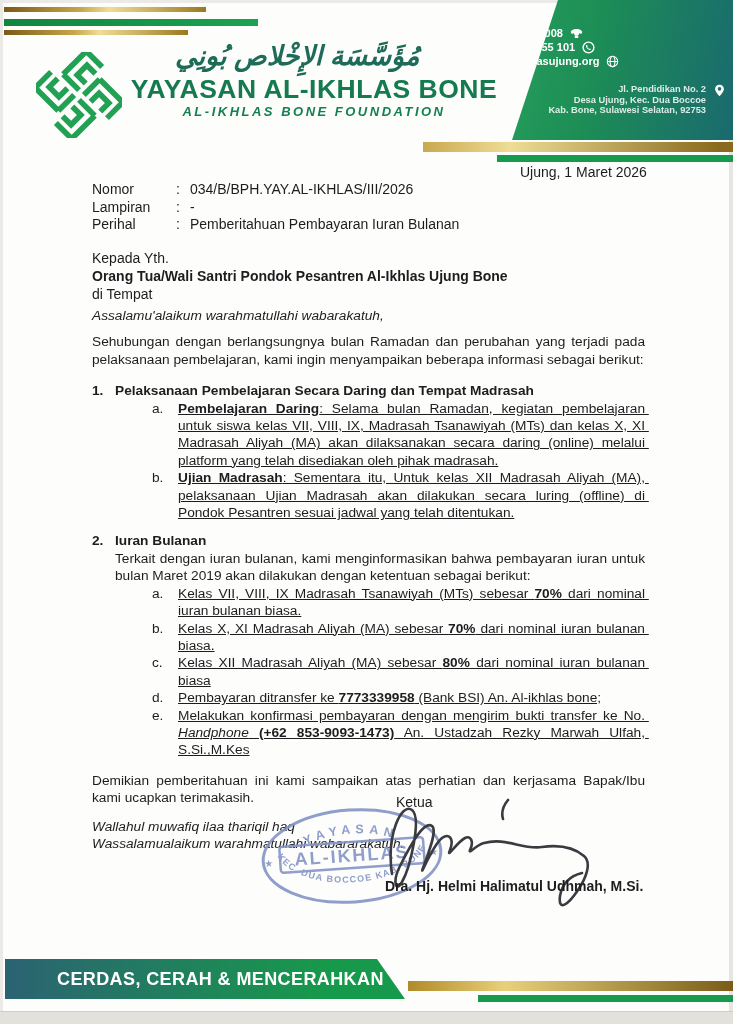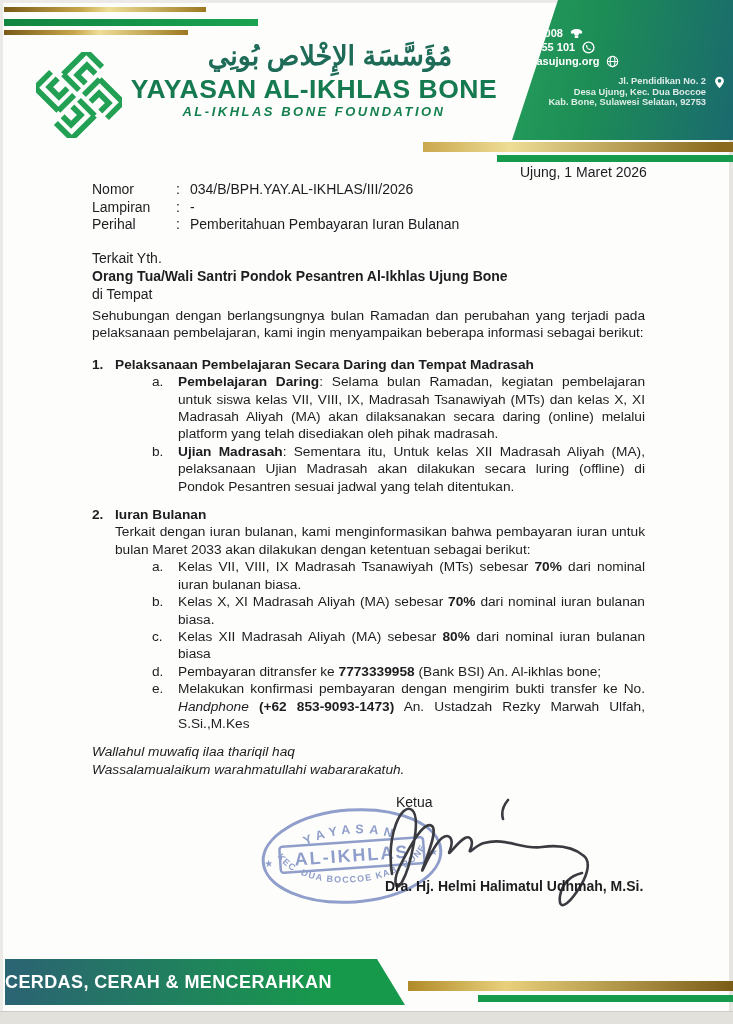--- a/index.html
+++ b/index.html
@@ -10,32 +10,32 @@
   .edge-left{position:absolute;top:0;left:0;bottom:0;width:3px;background:#eceae7;}
   .edge-right{position:absolute;top:0;right:0;bottom:0;width:4px;background:#e7e5e1;}
   .edge-bottom{position:absolute;bottom:0;left:0;right:0;height:12px;background:#e3e1dc;border-top:1px solid #cfcdc7;}
   
   .gold{background:linear-gradient(90deg,#7a5a16,#c7a64b 38%,#eedd96 52%,#9c7820);}
   .stripe{position:absolute;}
   .s-g1{left:4px;top:7px;width:202px;height:5px;}
   .s-green1{left:4px;top:19px;width:254px;height:7px;background:linear-gradient(90deg,#118540,#1aa351);}
   .s-g2{left:4px;top:30px;width:184px;height:5px;}
   .logo{position:absolute;left:36px;top:52px;width:86px;height:86px;}
-  .arabic{position:absolute;left:175px;top:36px;width:310px;text-align:center;font-size:27px;line-height:40px;color:#1e6b58;font-weight:bold;}
+  .arabic{position:absolute;left:175px;top:36px;width:310px;font-size:27px;line-height:40px;color:#1e6b58;font-weight:bold;font-style:italic;}
   .org-name{position:absolute;left:118px;top:74px;width:392px;text-align:center;font-size:26.5px;font-weight:bold;color:#157a4f;letter-spacing:.5px;}
   .org-sub{position:absolute;left:118px;top:104px;width:392px;text-align:center;font-size:13px;font-weight:bold;font-style:italic;letter-spacing:2.5px;color:#15804f;}
   
   .contact-box{position:absolute;left:480px;top:0;width:253px;height:140px;
     clip-path:polygon(78px 0,100% 0,100% 100%,32px 100%);
     background:linear-gradient(100deg,#27a35c 0%,#1d8d56 45%,#1a6a6e 100%);}
   .contact-rows{position:absolute;top:27px;right:7px;left:0;}
   .c-row{display:flex;align-items:center;gap:7px;margin-bottom:1px;
          color:#fff;font-size:11px;font-weight:bold;line-height:13px;}
   .c-icon{width:13px;height:13px;flex:0 0 13px;display:inline-flex;}
-  .c-addr{display:flex;justify-content:flex-end;gap:7px;margin-top:8px;}
+  .c-addr{display:flex;justify-content:flex-end;gap:7px;margin-top:16px;}
   .c-addr-lines{color:rgba(255,255,255,.85);font-size:9.3px;line-height:10.5px;font-weight:bold;text-align:right;}
   .s-g3{left:423px;top:142px;width:310px;height:10px;background:linear-gradient(90deg,#caa84e,#eedd96 28%,#8a6a1e 95%);}
   .s-green2{left:497px;top:155px;width:236px;height:7px;background:#169a4b;}
   
   .date{position:absolute;left:520px;top:164px;font-size:14px;}
   .meta{position:absolute;left:92px;top:181px;font-size:14px;line-height:17.5px;}
   .meta-row{display:flex;}
   .meta-label{width:84px;}
   .meta-colon{width:14px;}
   .recipient{position:absolute;left:92px;top:249px;font-size:14px;line-height:18px;}
@@ -43,33 +43,33 @@
   .body{position:absolute;left:92px;top:307px;width:553px;font-size:13.7px;line-height:17.4px;}
   .greeting{font-style:italic;margin-bottom:9px;}
   .opening{text-align:justify;margin-bottom:14px;}
   .sec{margin-bottom:11px;}
   .sec-head{display:flex;font-weight:bold;}
   .sec-num{width:23px;flex:0 0 23px;}
   .sec-intro{margin-left:23px;text-align:justify;}
   .sub{margin-left:60px;}
   .sub-item{display:flex;}
   .sub-letter{width:26px;flex:0 0 26px;}
-  .sub-text{flex:1;text-align:justify;}
+  .sub-text{flex:1;text-align:justify;text-decoration:underline;}
   .closing{text-align:justify;margin:13px 0 11px;}
   .prayer{font-style:italic;}
   
   .sig-title{position:absolute;left:396px;top:794px;font-size:14px;}
   .stamp{position:absolute;left:258px;top:806px;width:188px;height:100px;transform:rotate(-4deg);opacity:.92;}
   .signature{position:absolute;left:372px;top:790px;width:235px;height:128px;}
   .sig-name{position:absolute;left:385px;top:878px;font-size:14px;font-weight:bold;}
   
-  .footer-banner{position:absolute;left:5px;top:959px;width:400px;height:46px;box-sizing:border-box;
+  .footer-banner{position:absolute;left:5px;top:959px;width:400px;height:40px;box-sizing:border-box;
     clip-path:polygon(0 0,93% 0,100% 100%,0 100%);
     background:linear-gradient(90deg,#2b6373,#17994b 80%);
-    display:flex;align-items:center;}
+    display:flex;align-items:center;padding-left:52px;}
   .footer-tagline{color:#fff;font-weight:bold;font-size:18px;letter-spacing:.4px;}
   .f-gold{left:408px;top:981px;width:325px;height:10px;background:linear-gradient(90deg,#b08a28,#e8d07b 30%,#7a5c17);}
   .f-green{left:478px;top:995px;width:255px;height:7px;background:#169a4b;}
   b,i{white-space:pre-wrap;}
   span[data-bind]{white-space:pre-wrap;}
 </style>
 </head>
 <body>
 
 <div class="page">
@@ -156,26 +156,27 @@
       <span data-bind="letter.meta.1.value">-</span>
     </div>
     <div class="meta-row">
       <span class="meta-label" data-bind="letter.meta.2.label">Perihal</span>
       <span class="meta-colon" data-bind="letter.meta.2.colon">:</span>
       <span data-bind="letter.meta.2.value">Pemberitahuan Pembayaran Iuran Bulanan</span>
     </div>
   </div>
 
   <div class="recipient">
-    <div data-bind="letter.recipient.salutation">Terkait Yth.</div>
+    <div data-bind="letter.recipient.salutation">Kepada Yth.</div>
     <div class="r-name" data-bind="letter.recipient.name">Orang Tua/Wali Santri Pondok Pesantren Al-Ikhlas Ujung Bone</div>
     <div data-bind="letter.recipient.place">di Tempat</div>
   </div>
 
   <div class="body">
+    <div class="greeting" data-bind="letter.greeting">Assalamu'alaikum warahmatullahi wabarakatuh,</div>
     <div class="opening" data-bind="letter.opening">Sehubungan dengan berlangsungnya bulan Ramadan dan perubahan yang terjadi pada pelaksanaan pembelajaran, kami ingin menyampaikan beberapa informasi sebagai berikut:</div>
 
     <div class="sec">
       <div class="sec-head">
         <span class="sec-num" data-bind="letter.section1.number">1.</span>
         <span data-bind="letter.section1.title">Pelaksanaan Pembelajaran Secara Daring dan Tempat Madrasah</span>
       </div>
       <div class="sub">
         <div class="sub-item">
           <span class="sub-letter" data-bind="letter.section1.items.0.letter">a.</span>
@@ -186,21 +187,21 @@
           <div class="sub-text"><b data-bind="letter.section1.items.1.bold">Ujian Madrasah</b><span data-bind="letter.section1.items.1.rest">: Sementara itu, Untuk kelas XII Madrasah Aliyah (MA), pelaksanaan Ujian Madrasah akan dilakukan secara luring (offline) di Pondok Pesantren sesuai jadwal yang telah ditentukan.</span></div>
         </div>
       </div>
     </div>
 
     <div class="sec">
       <div class="sec-head">
         <span class="sec-num" data-bind="letter.section2.number">2.</span>
         <span data-bind="letter.section2.title">Iuran Bulanan</span>
       </div>
-      <div class="sec-intro" data-bind="letter.section2.intro">Terkait dengan iuran bulanan, kami menginformasikan bahwa pembayaran iuran untuk bulan Maret 2033 akan dilakukan dengan ketentuan sebagai berikut:</div>
+      <div class="sec-intro" data-bind="letter.section2.intro">Terkait dengan iuran bulanan, kami menginformasikan bahwa pembayaran iuran untuk bulan Maret 2019 akan dilakukan dengan ketentuan sebagai berikut:</div>
       <div class="sub">
         <div class="sub-item">
           <span class="sub-letter" data-bind="letter.section2.items.0.letter">a.</span>
           <div class="sub-text"><span data-bind="letter.section2.items.0.pre">Kelas VII, VIII, IX Madrasah Tsanawiyah (MTs) sebesar </span><i data-bind="letter.section2.items.0.italic"></i><b data-bind="letter.section2.items.0.bold">70%</b><span data-bind="letter.section2.items.0.post"> dari nominal iuran bulanan biasa.</span></div>
         </div>
         <div class="sub-item">
           <span class="sub-letter" data-bind="letter.section2.items.1.letter">b.</span>
           <div class="sub-text"><span data-bind="letter.section2.items.1.pre">Kelas X, XI Madrasah Aliyah (MA) sebesar </span><i data-bind="letter.section2.items.1.italic"></i><b data-bind="letter.section2.items.1.bold">70%</b><span data-bind="letter.section2.items.1.post"> dari nominal iuran bulanan biasa.</span></div>
         </div>
         <div class="sub-item">
@@ -211,20 +212,21 @@
           <span class="sub-letter" data-bind="letter.section2.items.3.letter">d.</span>
           <div class="sub-text"><span data-bind="letter.section2.items.3.pre">Pembayaran ditransfer ke </span><i data-bind="letter.section2.items.3.italic"></i><b data-bind="letter.section2.items.3.bold">7773339958</b><span data-bind="letter.section2.items.3.post"> (Bank BSI) An. Al-ikhlas bone;</span></div>
         </div>
         <div class="sub-item">
           <span class="sub-letter" data-bind="letter.section2.items.4.letter">e.</span>
           <div class="sub-text"><span data-bind="letter.section2.items.4.pre">Melakukan konfirmasi pembayaran dengan mengirim bukti transfer ke No. </span><i data-bind="letter.section2.items.4.italic">Handphone</i><b data-bind="letter.section2.items.4.bold"> (+62 853-9093-1473)</b><span data-bind="letter.section2.items.4.post"> An. Ustadzah Rezky Marwah Ulfah, S.Si.,M.Kes</span></div>
         </div>
       </div>
     </div>
 
+    <div class="closing" data-bind="letter.closing">Demikian pemberitahuan ini kami sampaikan atas perhatian dan kerjasama Bapak/Ibu kami ucapkan terimakasih.</div>
     <div class="prayer" data-bind="letter.prayer1">Wallahul muwafiq ilaa thariqil haq</div>
     <div class="prayer" data-bind="letter.prayer2">Wassalamualaikum warahmatullahi wabararakatuh.</div>
   </div>
 
   <div class="sig-title" data-bind="letter.signature.position">Ketua</div>
 
   <svg class="stamp" viewBox="0 0 188 100">
     <ellipse cx="94" cy="50" rx="89" ry="46" fill="none" stroke="#8696c6" stroke-width="3"></ellipse>
     <rect x="22" y="36" width="144" height="26" rx="3" fill="none" stroke="#8696c6" stroke-width="2.5"></rect>
     <defs>

